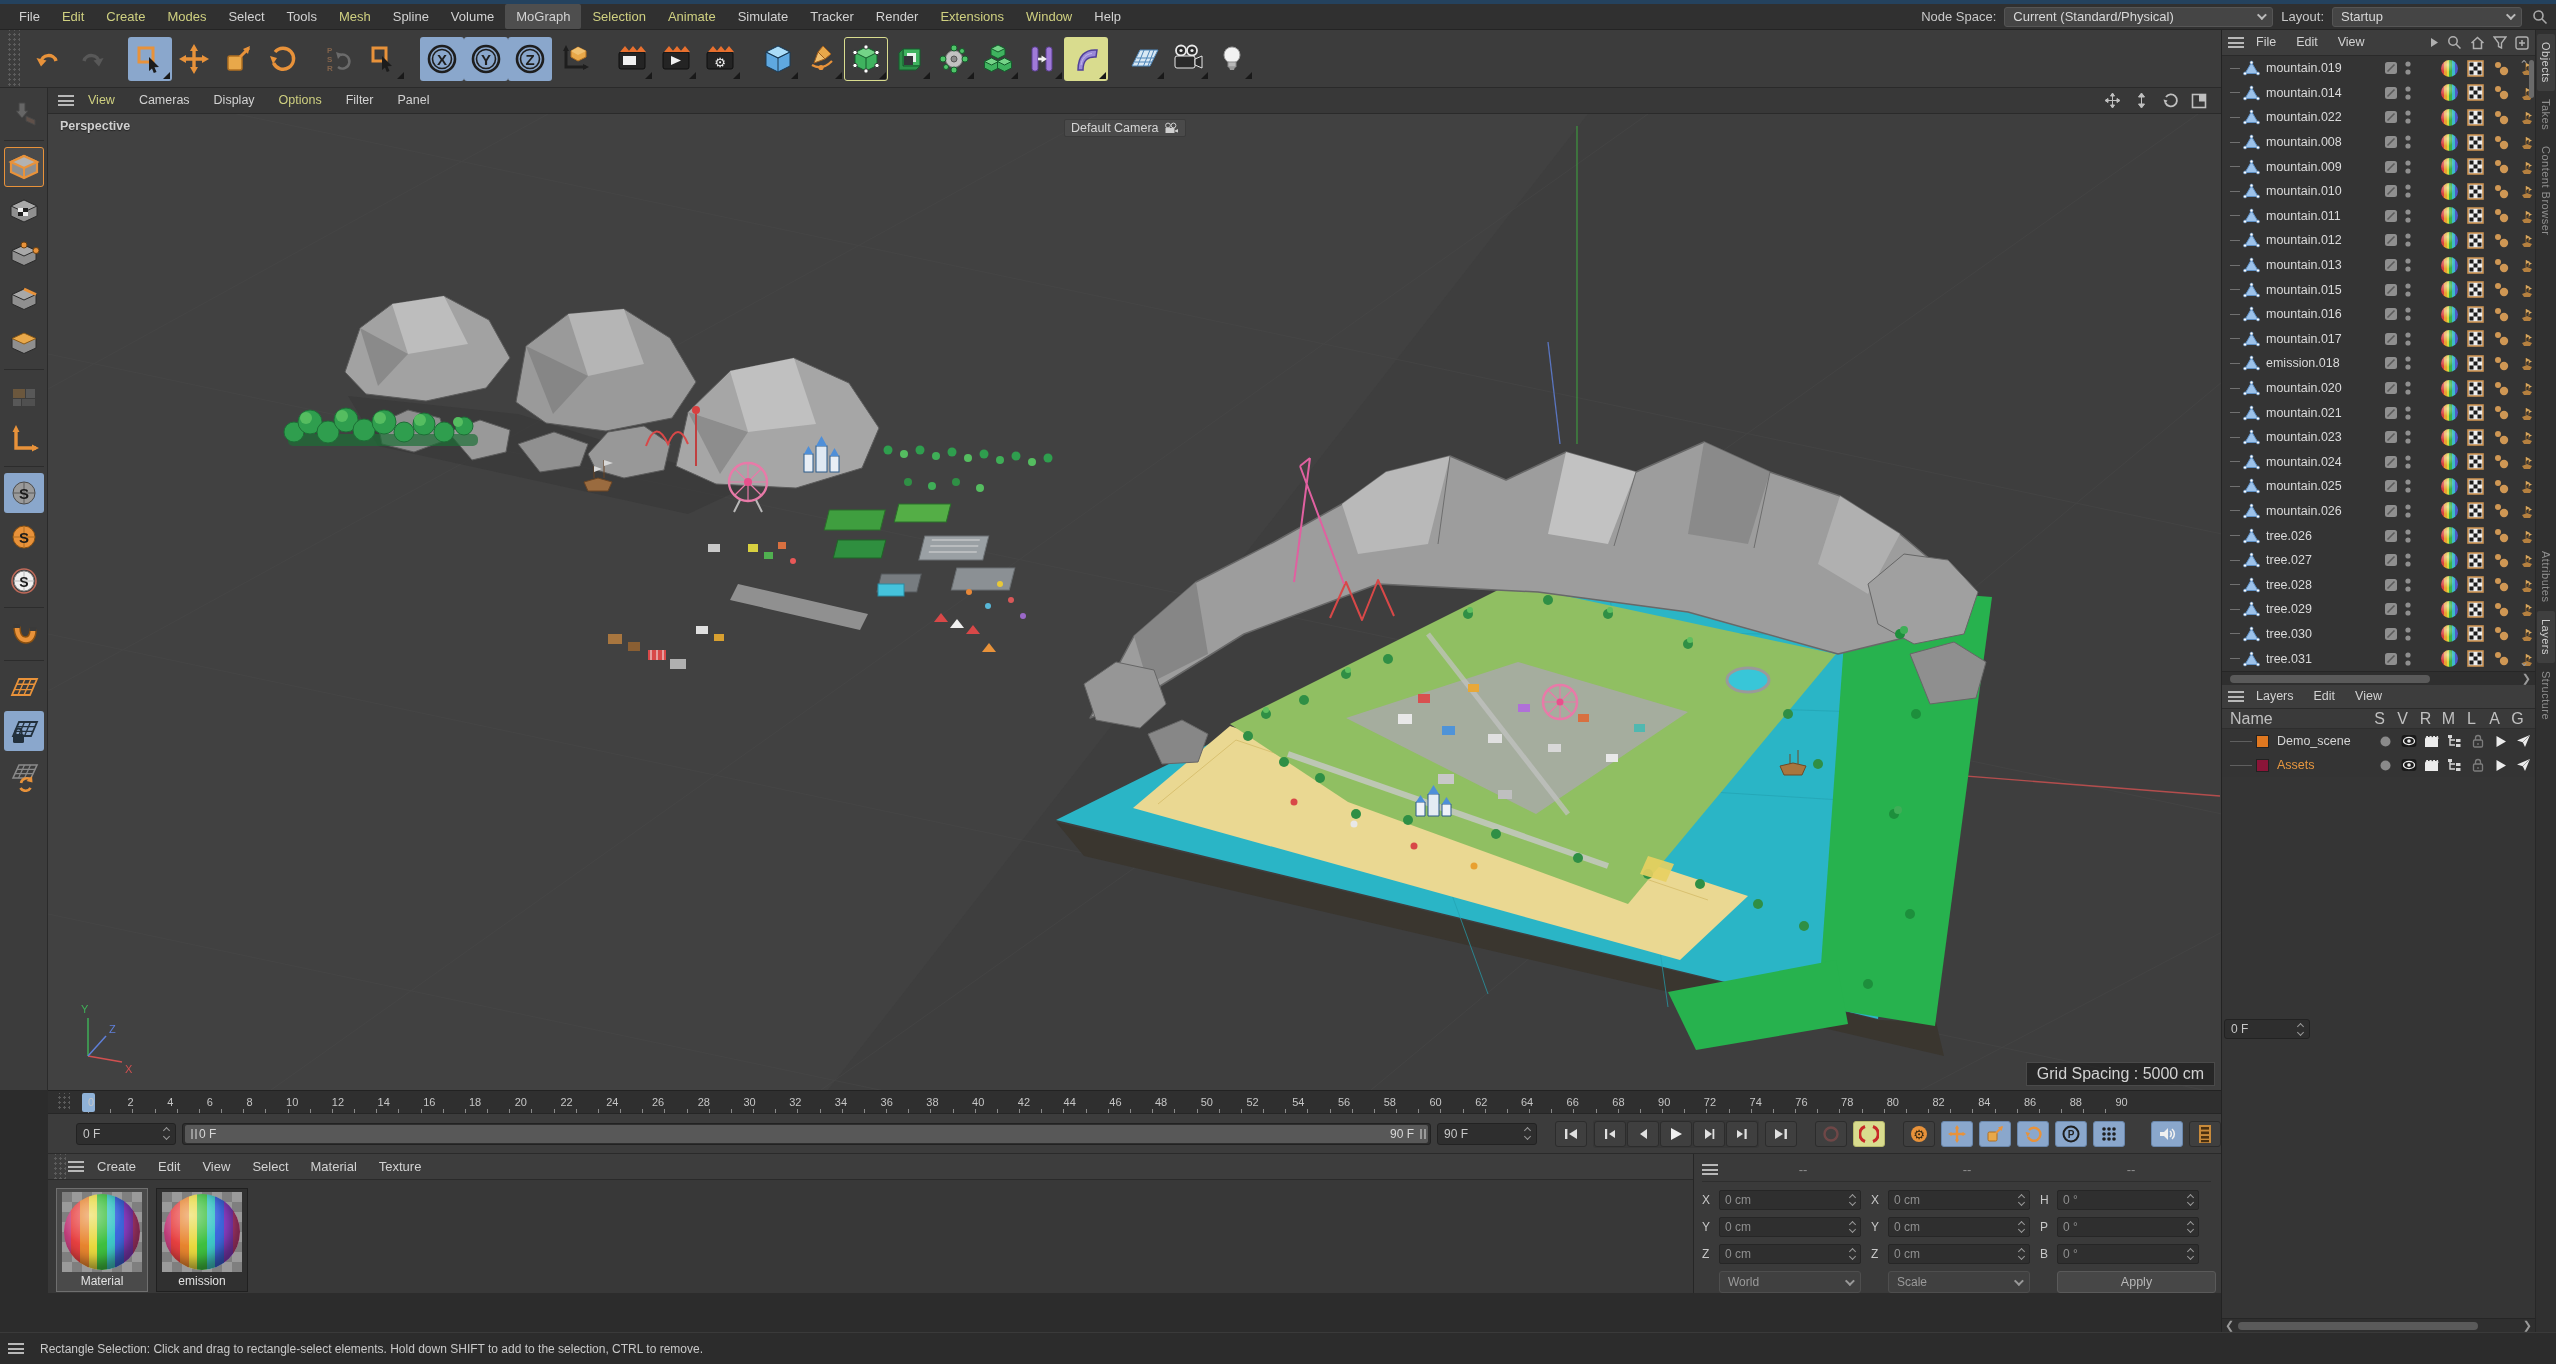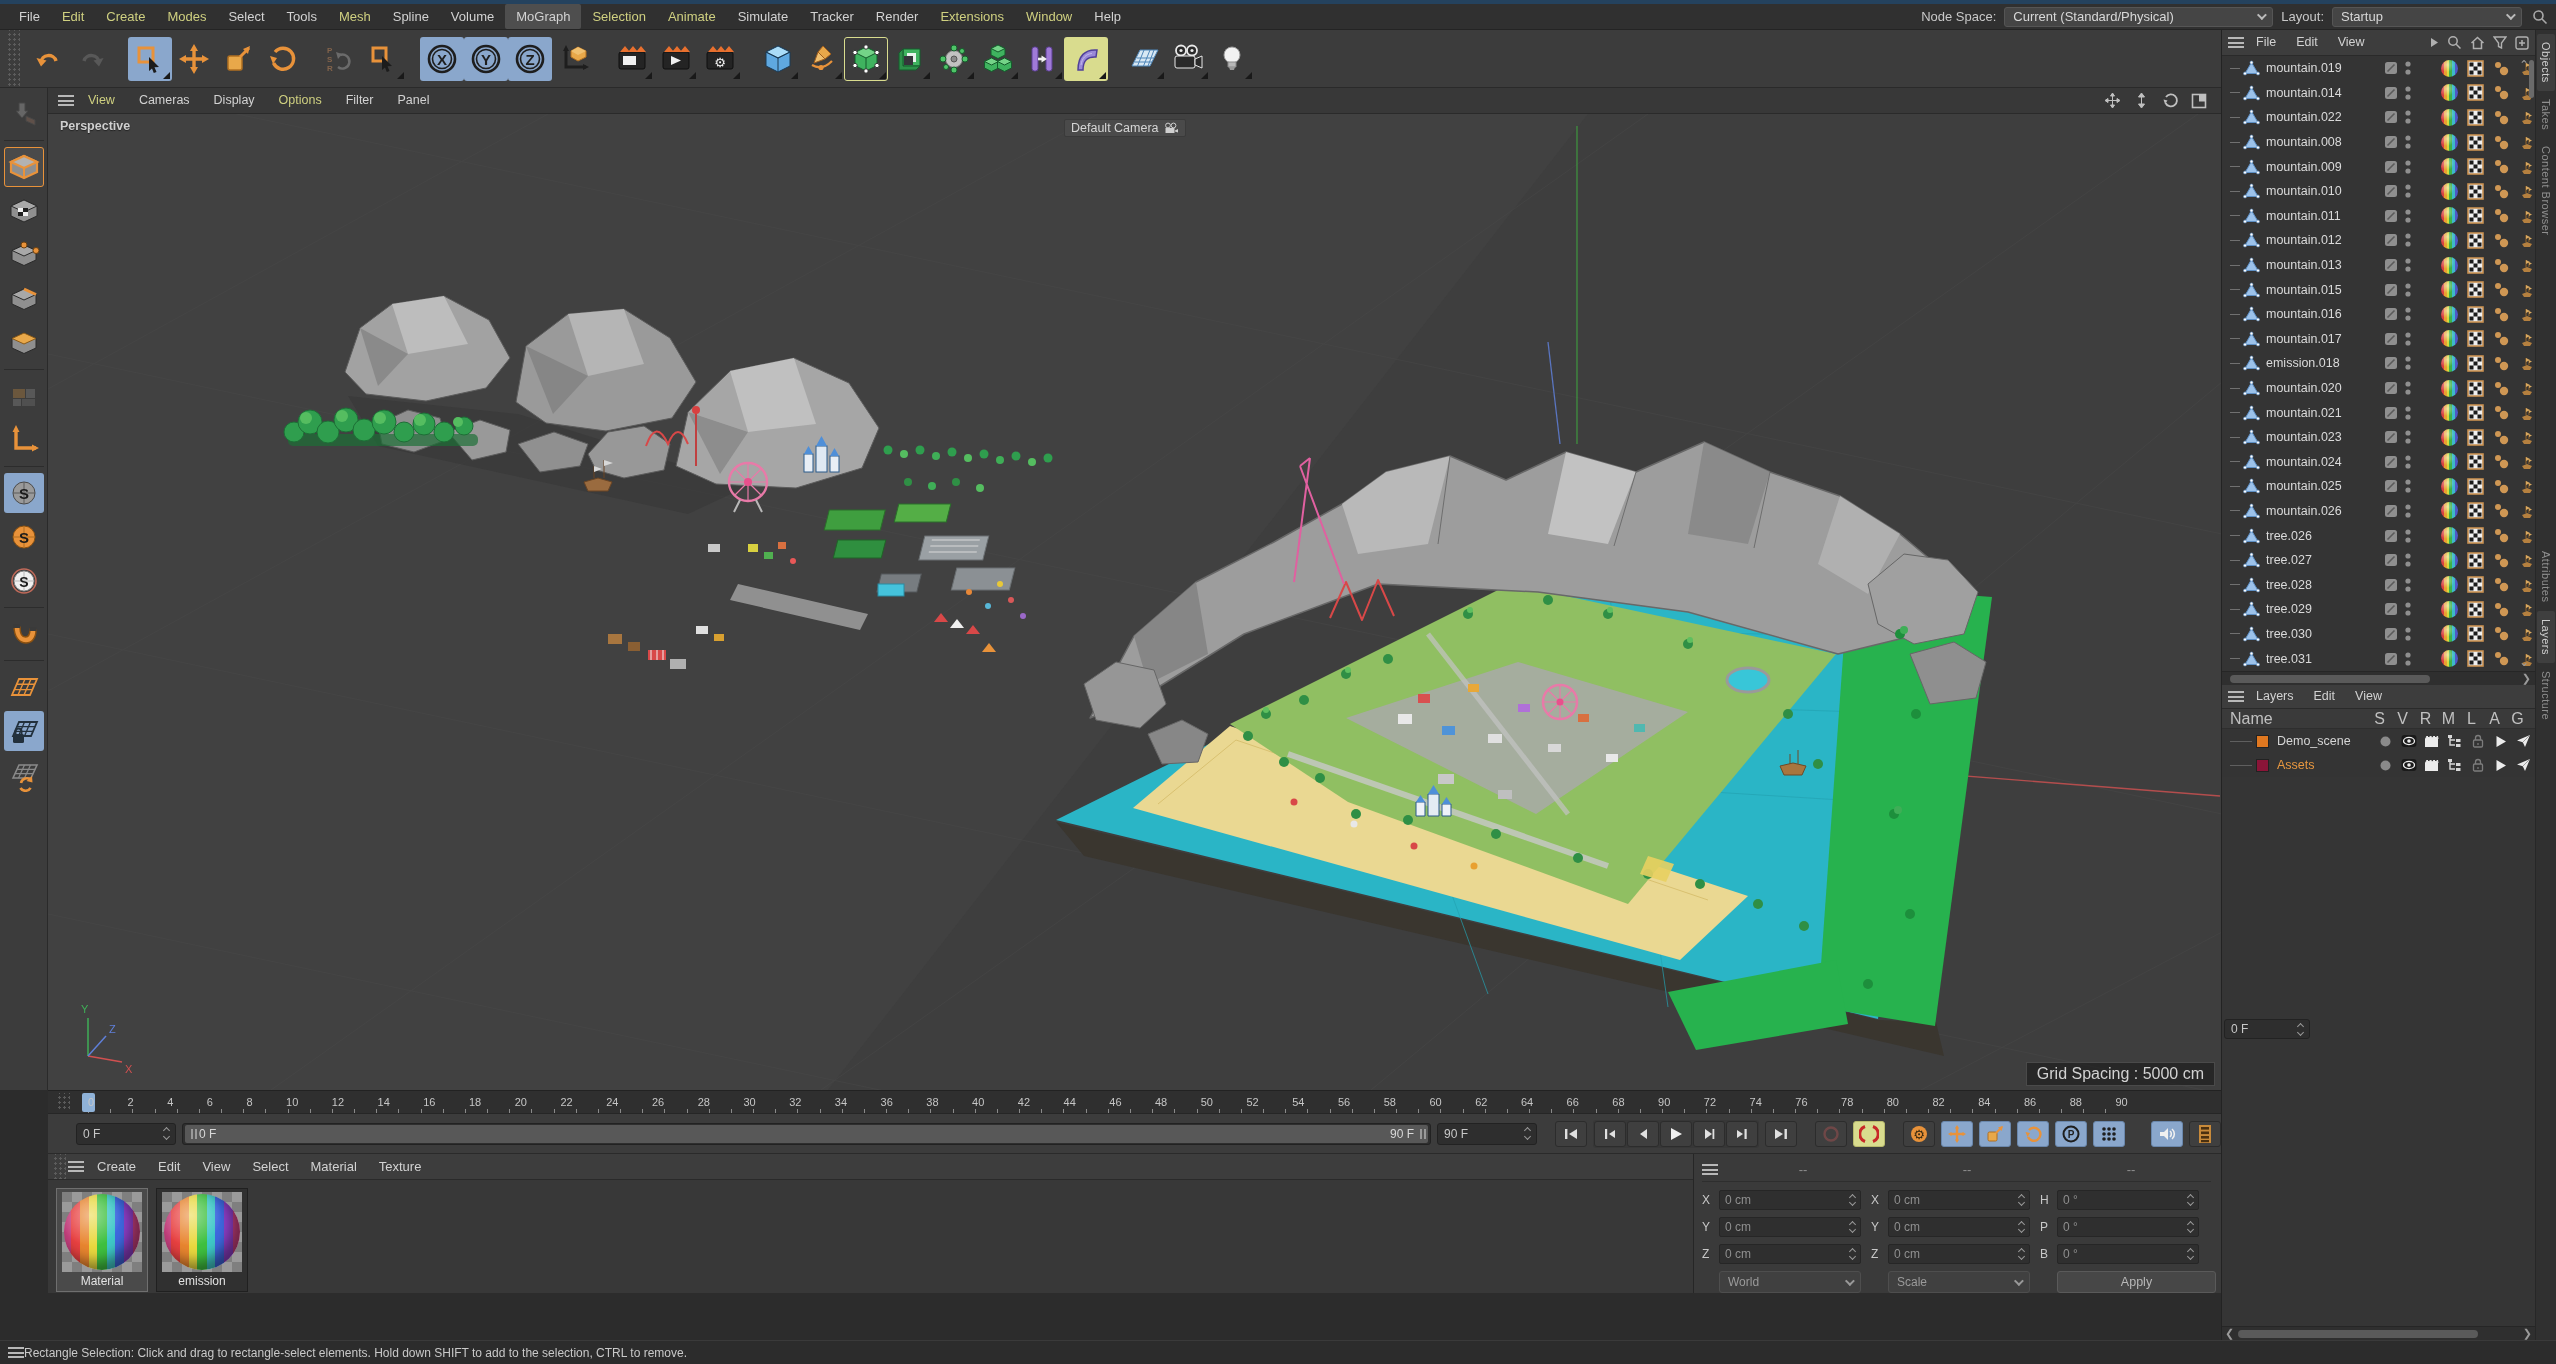--- a/index.html
+++ b/index.html
@@ -136,21 +136,21 @@
   .rc-hscroll{height:14px;background:#2f2f2f;border-top:1px solid #262626;position:relative}
   .rc-hscroll .thumb{position:absolute;left:16px;top:3px;width:240px;height:8px;background:#5a5a5a;border-radius:4px}
   .rc-hscroll .arr{position:absolute;top:0;color:#9a9a9a;font-size:11px;font-family:"DejaVu Sans",sans-serif}
   .rc-hscroll .arr.l{left:3px}.rc-hscroll .arr.r{right:3px}
   
   .tabstrip{width:20px;background:#303030;display:flex;flex-direction:column;align-items:center;padding-top:4px}
   .vtab{writing-mode:vertical-rl;font-size:11px;color:#8f8f8f;padding:8px 3px;letter-spacing:.5px;white-space:nowrap}
   .vtab.active{background:#3f3f3f;color:#d0d0d0;border-radius:2px}
   .tab-gap{height:300px}
   
-  .statusbar{height:24px;background:#2c2c2c;border-top:1px solid #3a3a3a;display:flex;align-items:center;gap:0;padding:0 8px;font-size:12px;color:#c9c9c9}
+  .statusbar{height:32px;background:#2c2c2c;border-top:1px solid #3a3a3a;display:flex;align-items:center;gap:16px;padding:0 8px;font-size:12px;color:#c9c9c9}
 </style>
 </head>
 <body>
 
 <div id="app">
   <div class="top-accent"></div>
 
   <div class="menubar">
     <div class="menus">
 

